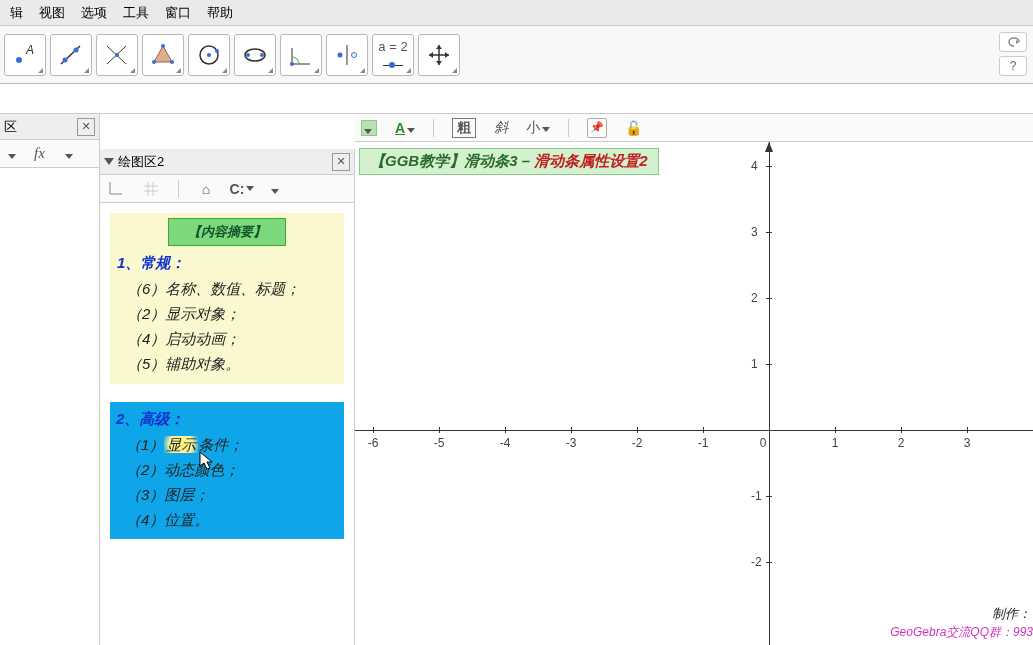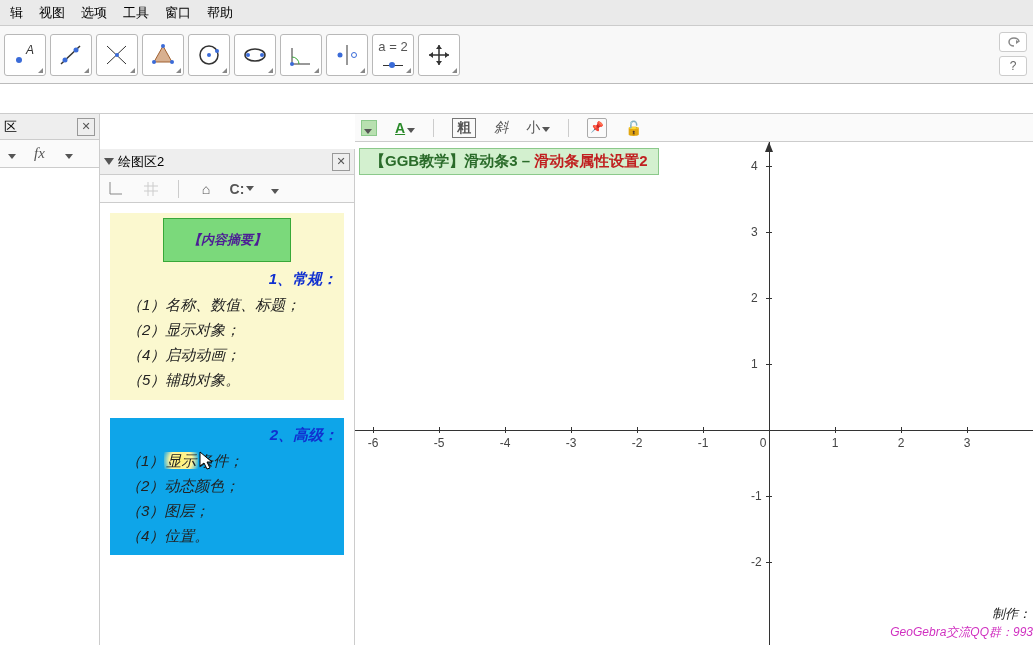--- a/index.html
+++ b/index.html
@@ -140,36 +140,35 @@
     margin: 10px 10px 0 10px;
   }
   .yellow-box1 {
     background: #fbf8cf;
     border: 1px solid #fbf8cf;
     padding: 4px 6px 6px 6px;
   }
   .yellow-title {
     display: block;
     margin: 0 auto 8px auto;
-    width: 128px;
+    width: 118px;
     text-align: center;
     background: #7bd97b;
     border: 1px solid #38a838;
-    color: #4c1d95;
+    color: #14532d;
     font-weight: bold;
-    padding: 12px 0;
+    padding: 4px 0;
     font-style: italic;
   }
   .section-head {
     color: #1030d0;
     font-weight: bold;
     font-size: 15px;
     margin: 4px 0;
     font-style: italic;
-    text-align: right;
   }
   .item-line {
     font-size: 15px;
     padding: 3px 0 3px 10px;
     font-style: italic;
     color: #222;
   }
   .yellow-box2 {
     background: #0ea5e9;
     padding: 4px 6px 6px 6px;
@@ -192,20 +191,21 @@
     position: relative;
     background: #fff;
     overflow: hidden;
   }
   .green-title {
     position: absolute;
     left: 4px; top: 6px;
     background: #d3f0cf;
     border: 1px solid #8bc98b;
     padding: 3px 10px;
+    font-style: italic;
     font-size: 15px;
   }
   .green-title .t1 { color: #2a6b2a; font-weight: bold; }
   .green-title .t2 { color: #c02020; font-weight: bold; }
   .axis-v {
     position: absolute;
     left: 414px; top: 0; bottom: 0;
     width: 1px; background: #333;
   }
   .axis-h {
@@ -383,21 +383,21 @@
         </span>
       <span class="sep"></span>
       <span class="ico">⌂</span>
       <span class="ico dd" style="font-weight:bold;">C:</span>
       <span class="dd"></span>
     </div>
     <div class="content-box">
       <div class="yellow-box1">
         <span class="yellow-title">【内容摘要】</span>
         <div class="section-head">1、常规：</div>
-        <div class="item-line">（1）名称、数值、标题；</div>
+        <div class="item-line">（6）名称、数值、标题；</div>
         <div class="item-line">（2）显示对象；</div>
         <div class="item-line">（4）启动动画；</div>
         <div class="item-line">（5）辅助对象。</div>
       </div>
       <div class="yellow-box2">
         <div class="section-head">2、高级：</div>
         <div class="item-line">（1）<span class="highlight">显示</span>条件；</div>
         <div class="item-line">（2）动态颜色；</div>
         <div class="item-line">（3）图层；</div>
         <div class="item-line">（4）位置。</div>

